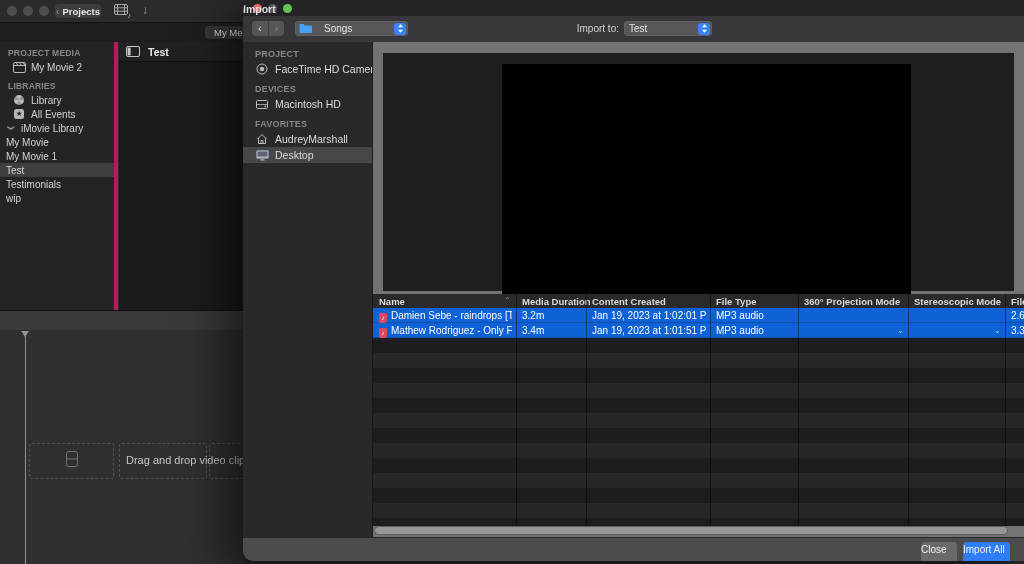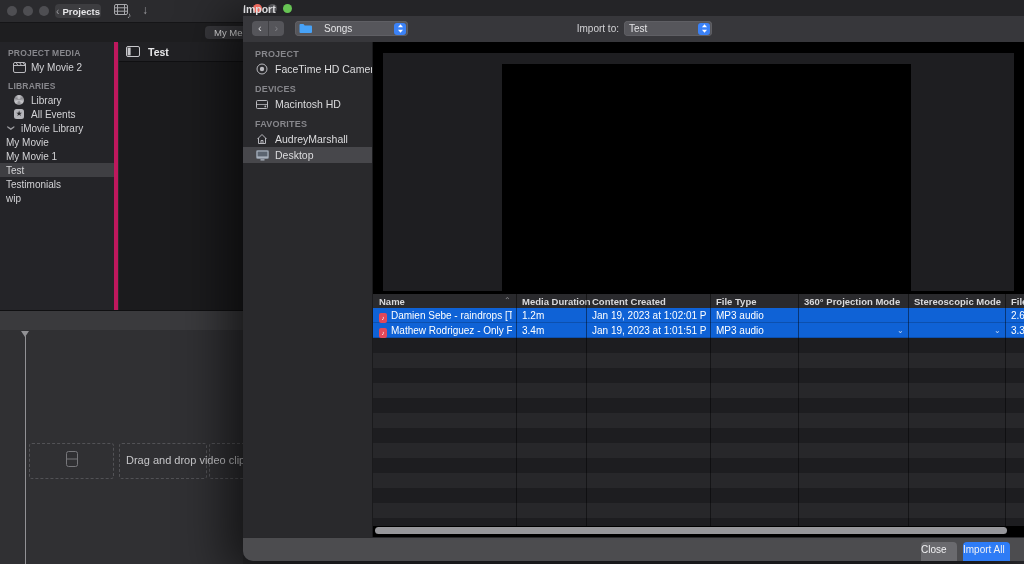--- a/index.html
+++ b/index.html
@@ -65,21 +65,21 @@
       box-shadow:inset 0 0 0 .5px rgba(255,255,255,.12);gap:6px;}
   .dd .ddlbl{font-size:10px;color:#e4e4e6;margin-left:5px;white-space:nowrap;}
   .stepper{position:absolute;right:2px;top:1.5px;width:12px;height:12px;background:#3b82f7;border-radius:3px;
       display:flex;align-items:center;justify-content:center;}
   .import-to{left:294px;top:23px;width:82px;text-align:right;font-size:10px;color:#d3d3d6;}
   .d-sidebar{left:0;top:42px;width:130px;height:495px;background:#29292c;border-right:1px solid #1a1a1c;
       padding-top:6px;box-sizing:border-box;}
   .d-sidebar .side-item{height:16px;font-size:10.5px;padding-left:12px;gap:6px;color:#dcdcde;}
   .d-sidebar .side-item.sel{background:#47474b;}
   .d-sidebar .side-header{padding-left:12px;font-size:9px;}
-  .d-content{left:130px;top:42px;width:651px;height:495px;background:#000000;}
+  .d-content{left:130px;top:42px;width:651px;height:495px;background:#737373;}
   .preview{left:10px;top:11px;width:631px;height:238px;background:#1e1e21;}
   .video{left:119px;top:11px;width:409px;height:234px;background:#000;}
   .tbl{left:0;top:252px;width:651px;height:232px;background:#1d1d20;overflow:hidden;}
   .thead{position:absolute;left:0;top:0;width:651px;height:14px;background:#2a2a2d;border-bottom:1px solid #060607;}
   .th{position:absolute;top:2px;font-size:9.5px;font-weight:bold;color:#d9d9db;white-space:nowrap;}
   .sort-caret{position:absolute;top:2px;font-size:8px;color:#919195;}
   .trow{position:absolute;left:0;width:651px;height:15px;border-bottom:1px solid rgba(0,0,0,.18);box-sizing:border-box;}
   .td{position:absolute;top:0;font-size:10px;color:#fff;line-height:15px;white-space:nowrap;overflow:hidden;}
   .mp3i{display:inline-block;width:8px;height:10px;border-radius:2px;margin:0 4px 0 0;
       color:#fff;font-size:6px;line-height:10px;text-align:center;vertical-align:-1px;}
@@ -286,21 +286,21 @@
             <span class="sort-caret" style="left: 131px;">⌃</span>
             <span class="th" style="left: 149px;">Media Duration</span>
             <span class="th" style="left: 219px;">Content Created</span>
             <span class="th" style="left: 343px;">File Type</span>
             <span class="th" style="left: 431px;">360° Projection Mode</span>
             <span class="th" style="left: 541px;">Stereoscopic Mode</span>
             <span class="th" style="left: 638px;">File</span>
           </div>
           <div class="trow" style="top: 14px; background: rgb(15, 98, 214);">
             <span class="td" style="left: 6px; width: 133px;"><span class="mp3i" style="background: rgb(226, 72, 90);">♪</span>Damien Sebe - raindrops [The…</span>
-            <span class="td" style="left: 149px; width: 60px;">1.2m</span>
+            <span class="td" style="left: 149px; width: 60px;">3.2m</span>
             <span class="td" style="left: 219px; width: 114px;">Jan 19, 2023 at 1:02:01 PM</span>
             <span class="td" style="left: 343px; width: 78px;">MP3 audio</span>
             <span class="td" style="left: 431px; width: 100px;"></span>
             <span class="td" style="left: 541px; width: 87px;"></span>
             <span class="td" style="left: 638px; width: 50px;">2.6</span>
           </div>
           <div class="trow" style="top: 29px; background: rgb(15, 98, 214);">
             <span class="td" style="left: 6px; width: 133px;"><span class="mp3i" style="background: rgb(226, 72, 90);">♪</span>Mathew Rodriguez - Only Frie…</span>
             <span class="td" style="left: 149px; width: 60px;">3.4m</span>
             <span class="td" style="left: 219px; width: 114px;">Jan 19, 2023 at 1:01:51 PM</span>

